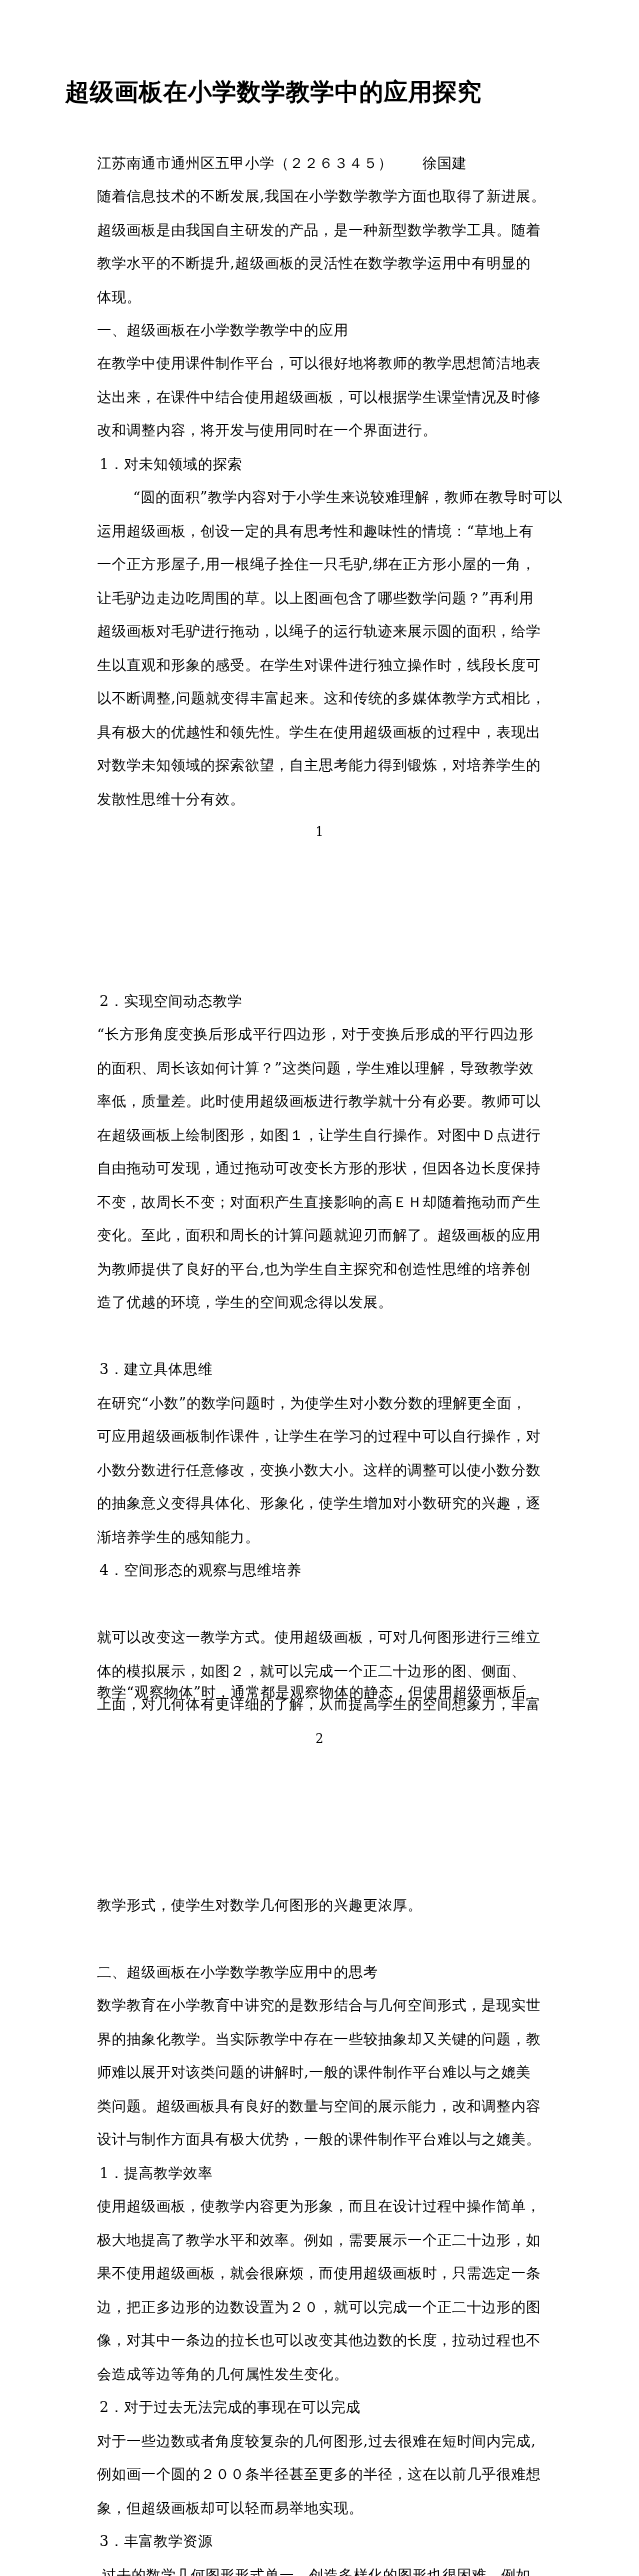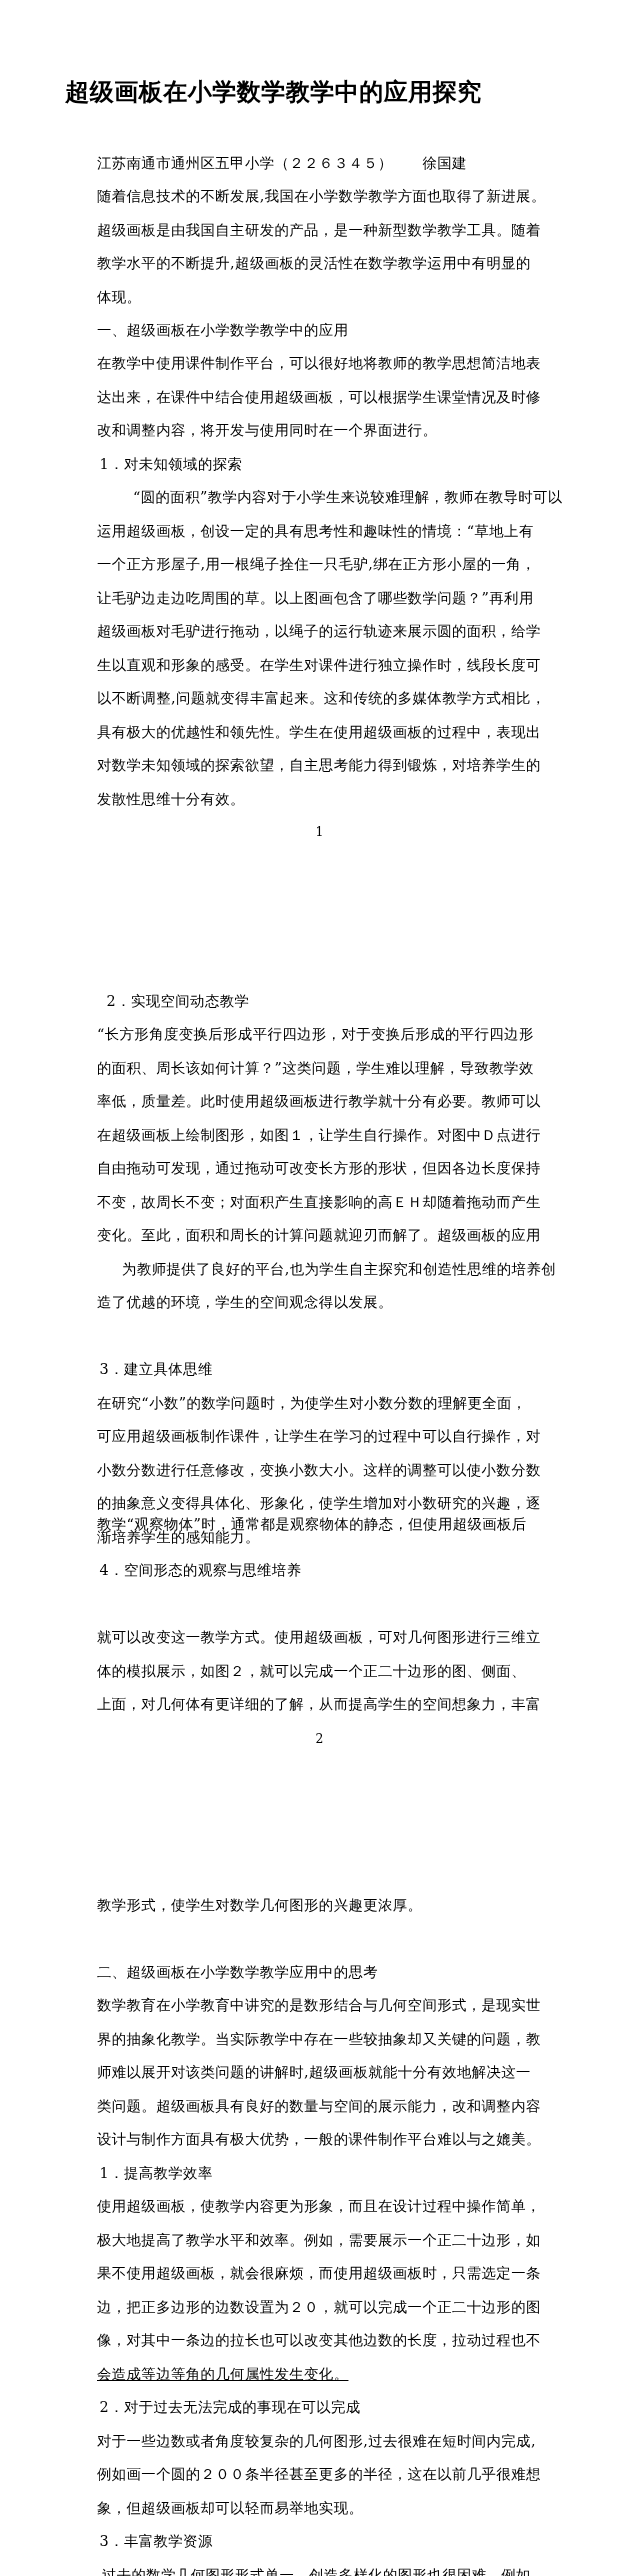--- a/index.html
+++ b/index.html
@@ -76,58 +76,58 @@
       <div class="line body-line" style="top: 523px;">运用超级画板，创设一定的具有思考性和趣味性的情境：“草地上有</div>
       <div class="line body-line" style="top: 556px;">一个正方形屋子,用一根绳子拴住一只毛驴,绑在正方形小屋的一角，</div>
       <div class="line body-line" style="top: 590px;">让毛驴边走边吃周围的草。以上图画包含了哪些数学问题？”再利用</div>
       <div class="line body-line" style="top: 623px;">超级画板对毛驴进行拖动，以绳子的运行轨迹来展示圆的面积，给学</div>
       <div class="line body-line" style="top: 657px;">生以直观和形象的感受。在学生对课件进行独立操作时，线段长度可</div>
       <div class="line body-line" style="top: 690px;">以不断调整,问题就变得丰富起来。这和传统的多媒体教学方式相比，</div>
       <div class="line body-line" style="top: 724px;">具有极大的优越性和领先性。学生在使用超级画板的过程中，表现出</div>
       <div class="line body-line" style="top: 757px;">对数学未知领域的探索欲望，自主思考能力得到锻炼，对培养学生的</div>
       <div class="line body-line" style="top: 791px;">发散性思维十分有效。</div>
       <div class="page-number" style="top: 825px;">1</div>
-      <div class="line subsection-heading" style="top: 993px; margin-left: 7px;">2．实现空间动态教学</div>
+      <div class="line subsection-heading" style="top: 993px;">2．实现空间动态教学</div>
       <div class="line body-line" style="top: 1026px;">“长方形角度变换后形成平行四边形，对于变换后形成的平行四边形</div>
       <div class="line body-line" style="top: 1060px;">的面积、周长该如何计算？”这类问题，学生难以理解，导致教学效</div>
       <div class="line body-line" style="top: 1093px;">率低，质量差。此时使用超级画板进行教学就十分有必要。教师可以</div>
       <div class="line body-line" style="top: 1127px;">在超级画板上绘制图形，如图１，让学生自行操作。对图中Ｄ点进行</div>
       <div class="line body-line" style="top: 1160px;">自由拖动可发现，通过拖动可改变长方形的形状，但因各边长度保持</div>
       <div class="line body-line" style="top: 1194px;">不变，故周长不变；对面积产生直接影响的高ＥＨ却随着拖动而产生</div>
       <div class="line body-line" style="top: 1227px;">变化。至此，面积和周长的计算问题就迎刃而解了。超级画板的应用</div>
-      <div class="line body-line" style="top: 1261px; text-align: right;">为教师提供了良好的平台,也为学生自主探究和创造性思维的培养创</div>
+      <div class="line body-line" style="top: 1261px;">为教师提供了良好的平台,也为学生自主探究和创造性思维的培养创</div>
       <div class="line body-line" style="top: 1294px;">造了优越的环境，学生的空间观念得以发展。</div>
       <div class="line blank-line" style="top: 1328px;"></div>
       <div class="line subsection-heading" style="top: 1361px;">3．建立具体思维</div>
       <div class="line body-line" style="top: 1395px;">在研究“小数”的数学问题时，为使学生对小数分数的理解更全面，</div>
       <div class="line body-line" style="top: 1428px;">可应用超级画板制作课件，让学生在学习的过程中可以自行操作，对</div>
       <div class="line body-line" style="top: 1462px;">小数分数进行任意修改，变换小数大小。这样的调整可以使小数分数</div>
       <div class="line body-line" style="top: 1495px;">的抽象意义变得具体化、形象化，使学生增加对小数研究的兴趣，逐</div>
       <div class="line body-line" style="top: 1529px;">渐培养学生的感知能力。</div>
       <div class="line subsection-heading" style="top: 1562px;">4．空间形态的观察与思维培养</div>
-      <div class="line body-line" style="top: 1516px;">教学“观察物体”时，通常都是观察物体的静态，但使用超级画板后</div>
+      <div class="line body-line" style="top: 1684px;">教学“观察物体”时，通常都是观察物体的静态，但使用超级画板后</div>
       <div class="line body-line" style="top: 1629px;">就可以改变这一教学方式。使用超级画板，可对几何图形进行三维立</div>
       <div class="line body-line" style="top: 1663px;">体的模拟展示，如图２，就可以完成一个正二十边形的图、侧面、</div>
       <div class="line body-line" style="top: 1696px;">上面，对几何体有更详细的了解，从而提高学生的空间想象力，丰富</div>
       <div class="page-number" style="top: 1732px;">2</div>
       <div class="line body-line" style="top: 1897px;">教学形式，使学生对数学几何图形的兴趣更浓厚。</div>
       <div class="line blank-line" style="top: 1930px;"></div>
       <div class="line section-heading-line" style="top: 1964px;">二、超级画板在小学数学教学应用中的思考</div>
       <div class="line body-line" style="top: 1997px;">数学教育在小学教育中讲究的是数形结合与几何空间形式，是现实世</div>
       <div class="line body-line" style="top: 2031px;">界的抽象化教学。当实际教学中存在一些较抽象却又关键的问题，教</div>
-      <div class="line body-line" style="top: 2064px;">师难以展开对该类问题的讲解时,超级画板就能十分有效地解决这一</div>
+      <div class="line body-line" style="top: 2064px;">师难以展开对该类问题的讲解时,一般的课件制作平台难以与之媲美</div>
       <div class="line body-line" style="top: 2098px;">类问题。超级画板具有良好的数量与空间的展示能力，改和调整内容</div>
       <div class="line body-line" style="top: 2131px;">设计与制作方面具有极大优势，一般的课件制作平台难以与之媲美。</div>
       <div class="line subsection-heading" style="top: 2165px;">1．提高教学效率</div>
       <div class="line body-line" style="top: 2198px;">使用超级画板，使教学内容更为形象，而且在设计过程中操作简单，</div>
       <div class="line body-line" style="top: 2232px;">极大地提高了教学水平和效率。例如，需要展示一个正二十边形，如</div>
       <div class="line body-line" style="top: 2265px;">果不使用超级画板，就会很麻烦，而使用超级画板时，只需选定一条</div>
       <div class="line body-line" style="top: 2299px;">边，把正多边形的边数设置为２０，就可以完成一个正二十边形的图</div>
       <div class="line body-line" style="top: 2332px;">像，对其中一条边的拉长也可以改变其他边数的长度，拉动过程也不</div>
-      <div class="line body-line" style="top: 2366px; text-decoration: underline;">会造成等边等角的几何属性发生变化。</div>
+      <div class="line body-line" style="top: 2366px;">会造成等边等角的几何属性发生变化。</div>
       <div class="line subsection-heading" style="top: 2399px;">2．对于过去无法完成的事现在可以完成</div>
       <div class="line body-line" style="top: 2433px;">对于一些边数或者角度较复杂的几何图形,过去很难在短时间内完成,</div>
       <div class="line body-line" style="top: 2466px;">例如画一个圆的２００条半径甚至更多的半径，这在以前几乎很难想</div>
       <div class="line body-line" style="top: 2500px;">象，但超级画板却可以轻而易举地实现。</div>
       <div class="line subsection-heading" style="top: 2533px;">3．丰富教学资源</div>
       <div class="line body-line" style="top: 2567px;"> 过去的数学几何图形形式单一，创造多样化的图形也很困难，例如</div>
     </div>
 </div>
 
 

